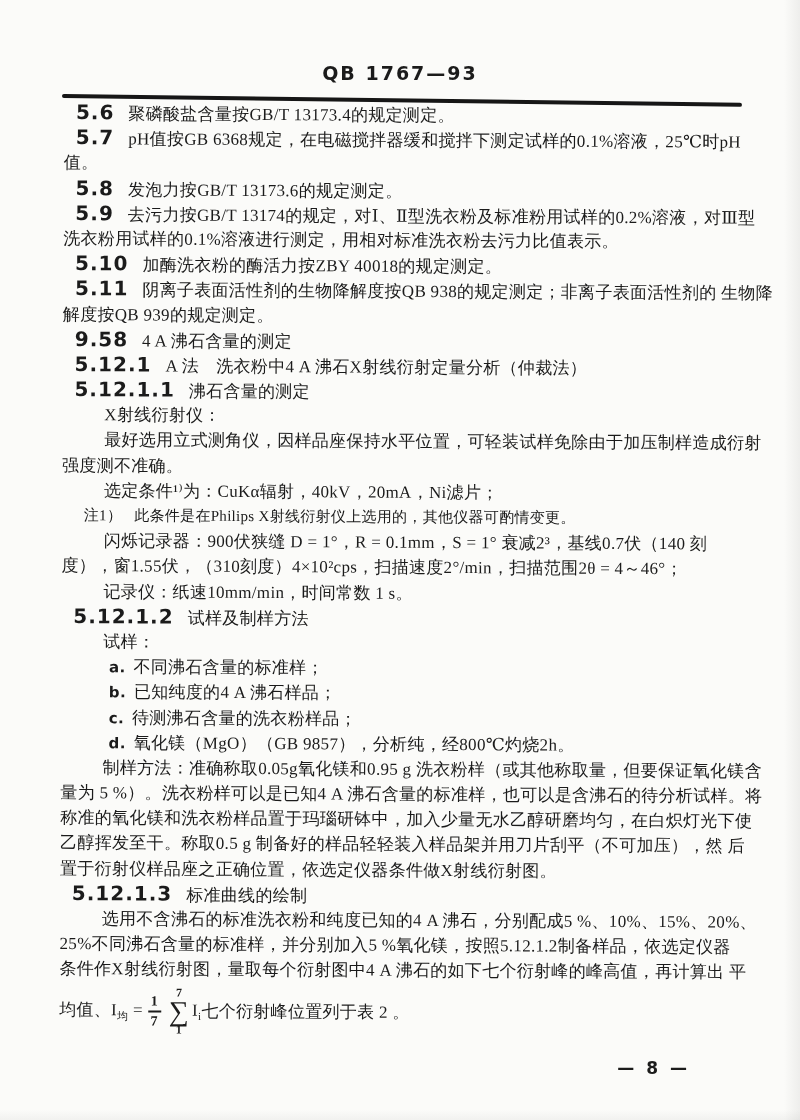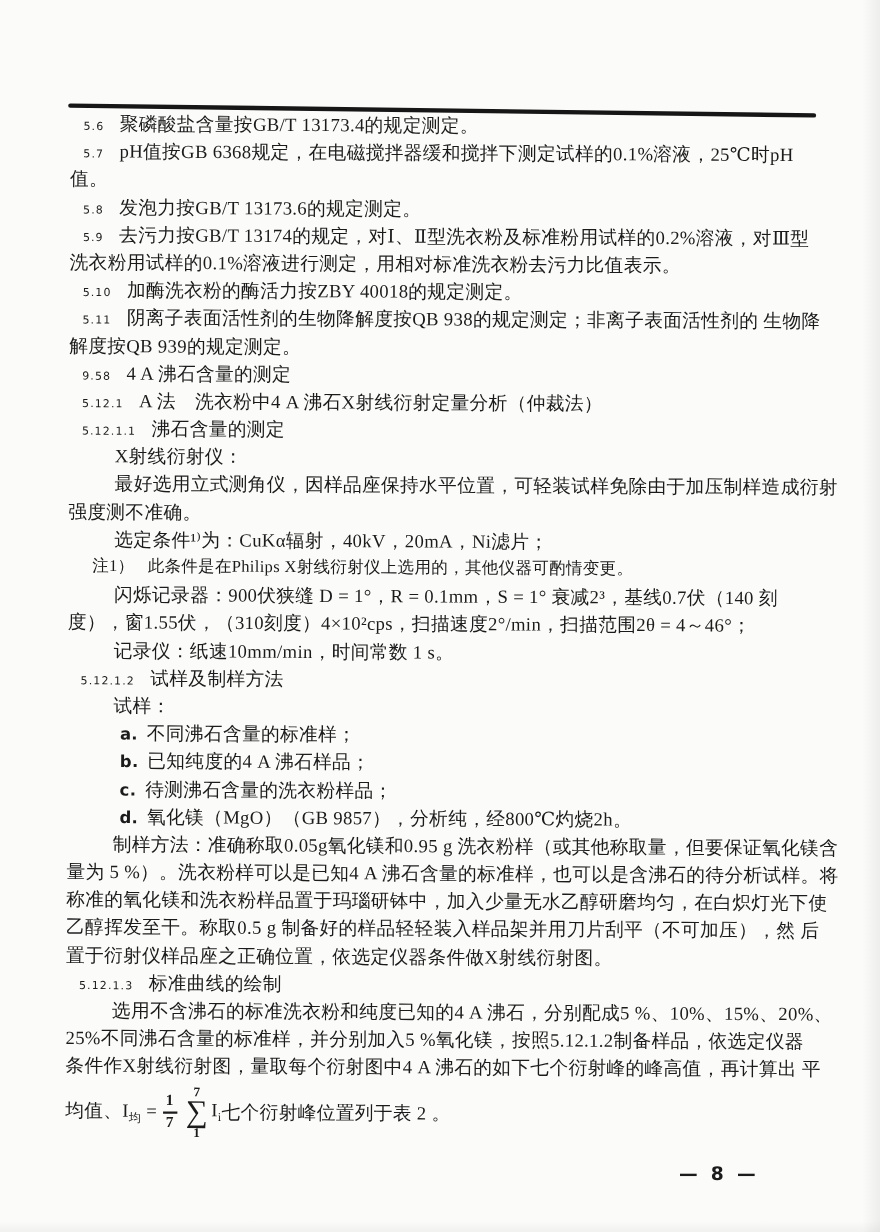--- a/index.html
+++ b/index.html
@@ -52,21 +52,21 @@
     font-size:17px;
   }
   .line{
     height:25.2px;line-height:25.2px;
     white-space:nowrap;
     letter-spacing:0.3px;
   }
   .line.sec{padding-left:12px;}
   .line.sec .num{
     font-family:"DejaVu Sans","Liberation Sans",sans-serif;
-    font-weight:400;font-size:10px;letter-spacing:1px;margin-right:14px;
+    font-weight:700;font-size:20px;letter-spacing:1px;margin-right:14px;
   }
   .line.ind{padding-left:42px;}
   .line.list{padding-left:48px;}
   .line.list .marker{
     font-family:"DejaVu Sans","Liberation Sans",sans-serif;
     font-weight:700;font-size:15px;margin-right:8px;
   }
   .line.note{padding-left:22px;font-size:15px;}
   .line.note .marker{margin-right:12px;margin-top:35px;}
   .line.body{padding-left:0;}
@@ -92,20 +92,21 @@
     position:absolute;right:110px;top:1058px;
     font-family:"DejaVu Sans","Liberation Sans",sans-serif;
     font-weight:700;font-size:17px;letter-spacing:3px;
     z-index:2;
   }
 </style>
 </head>
 <body>
 
 <div class="page">
+  <div class="std-code">QB 1767—93</div>
   <div class="head-rule"></div>
 
   <div class="content">
     <div id="lines">
         <div class="line sec"><span class="num">5.6</span><span>聚磷酸盐含量按GB/T 13173.4的规定测定。</span></div>
         <div class="line sec"><span class="num">5.7</span><span>pH值按GB 6368规定，在电磁搅拌器缓和搅拌下测定试样的0.1%溶液，25℃时pH</span></div>
         <div class="line body"><span>值。</span></div>
         <div class="line sec"><span class="num">5.8</span><span>发泡力按GB/T 13173.6的规定测定。</span></div>
         <div class="line sec"><span class="num">5.9</span><span>去污力按GB/T 13174的规定，对Ⅰ、Ⅱ型洗衣粉及标准粉用试样的0.2%溶液，对Ⅲ型</span></div>
         <div class="line body"><span>洗衣粉用试样的0.1%溶液进行测定，用相对标准洗衣粉去污力比值表示。</span></div>

